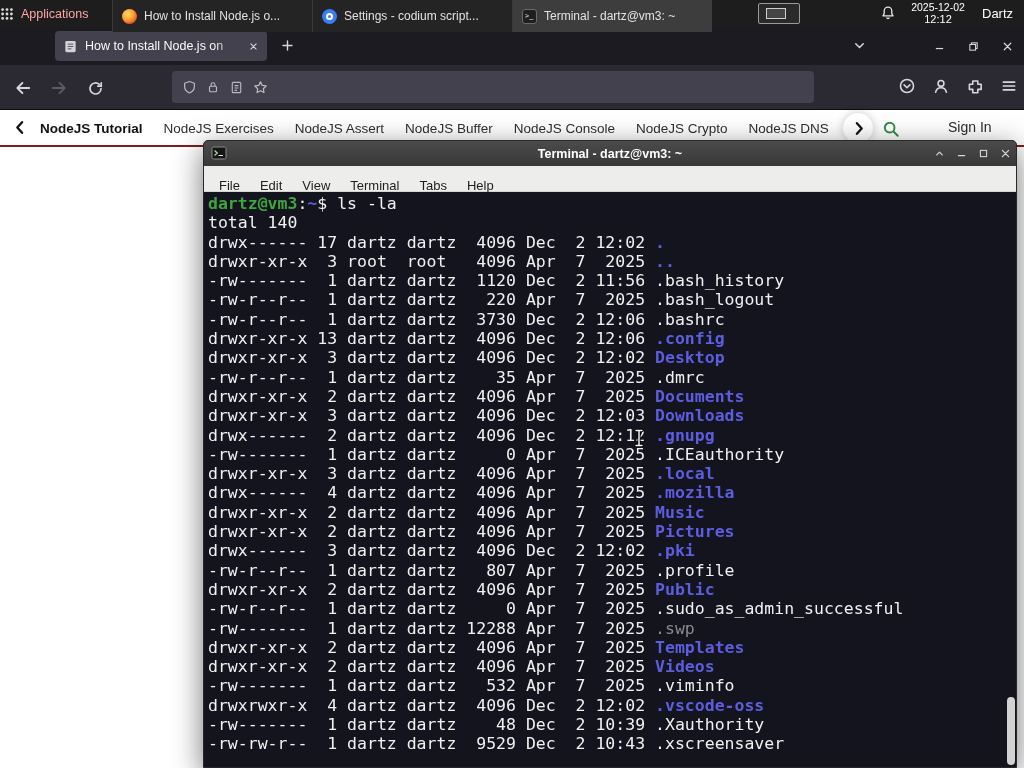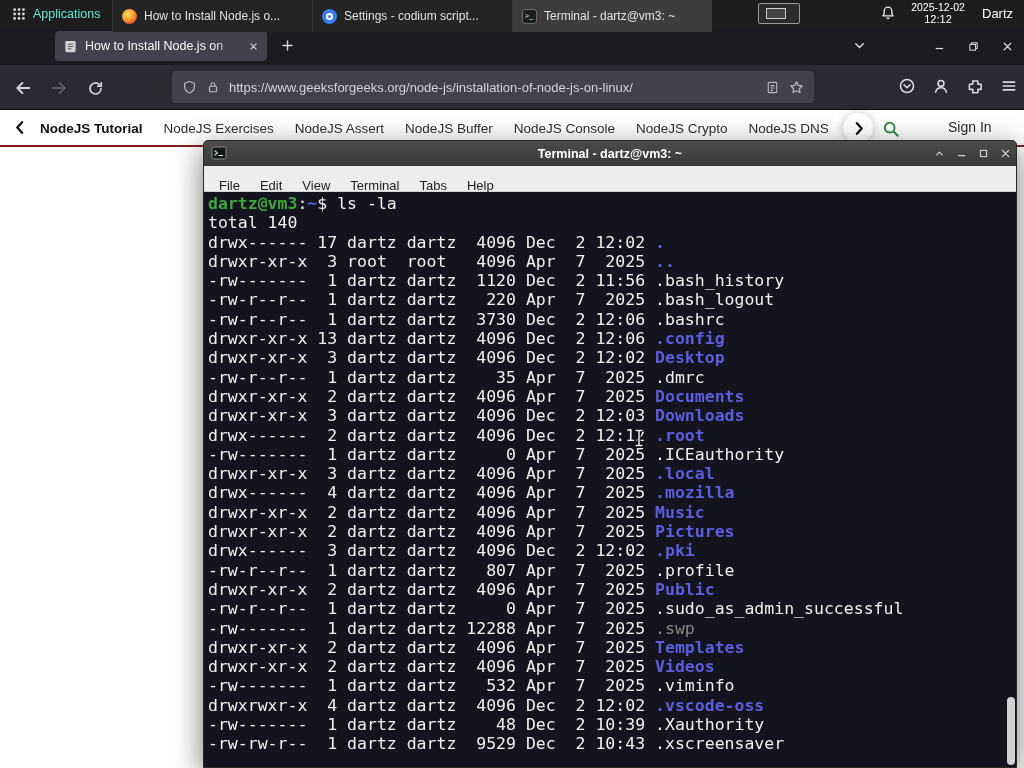--- a/index.html
+++ b/index.html
@@ -6,21 +6,21 @@
   html,body { width:1024px; height:768px; background:#000; }
   .screen { position:relative; width:1024px; height:768px; overflow:hidden;
             font-family:"Liberation Sans", sans-serif; background:#fff; }
   button { background:none; border:none; padding:0; color:inherit; font-family:inherit; cursor:default; }
   svg { display:block; }
 
   
   .taskbar { position:absolute; left:0; top:0; width:1024px; height:27px;
              background:#1d1d1d; color:#e6e6e6; z-index:40; }
   .apps-btn { position:absolute; left:0; top:0; height:27px; display:flex; align-items:center;
-              gap:7px; padding:0 12px; font-size:12.5px; color:#5eead4; }
+              gap:7px; padding:0 0; font-size:12.5px; color:#fca5a5; }
   .task-btns { position:absolute; left:112px; top:0; height:27px; display:flex; }
   .task-btn { width:200px; height:27px; display:flex; align-items:center; gap:7px;
               padding:16px 9px; border-left:1px solid #3a3a3a; background:#242424;
               font-size:12px; color:#e2e2e2; overflow:hidden; }
   .task-btn.active { background:#3d3d3d; }
   .task-title { white-space:nowrap; overflow:hidden; }
   .task-icon { width:15px; height:15px; flex:none; position:relative; border-radius:3px; }
   .task-icon.firefox { border-radius:50%;
     background:radial-gradient(circle at 38% 35%, #ffe066, #ff9a2e 45%, #e3562a 72%, #a72475); }
   .task-icon.settings { border-radius:50%; background:#3b7df0; }
@@ -241,21 +241,20 @@
           <svg width="15" height="15" viewBox="0 0 16 16" fill="none" stroke="#b9b9c2" stroke-width="1.3" stroke-linejoin="round">
               <path d="M8 1.6l5.2 1.9v3.4c0 3.3-2.1 5.6-5.2 7-3.1-1.4-5.2-3.7-5.2-7V3.5z"></path>
             </svg>
         </span>
         <span>
           <svg width="14" height="14" viewBox="0 0 16 16" fill="none" stroke="#b9b9c2" stroke-width="1.3">
               <rect x="4" y="7.2" width="8" height="6.2" rx="1.2"></rect>
               <path d="M5.8 7.2V5.4a2.2 2.2 0 0 1 4.4 0v1.8"></path>
             </svg>
         </span>
-        <span class="url-text">https://www.geeksforgeeks.org/node-js/installation-of-node-js-on-linux/</span>
         <span>
           <svg width="15" height="15" viewBox="0 0 16 16" fill="none" stroke="#b9b9c2" stroke-width="1.2">
               <rect x="3.5" y="2.5" width="9" height="11" rx="1"></rect>
               <path d="M6 6h4M6 8.5h4M6 11h2.5"></path>
             </svg>
         </span>
         <span>
           <svg width="15" height="15" viewBox="0 0 16 16" fill="none" stroke="#b9b9c2" stroke-width="1.3" stroke-linejoin="round">
               <path d="M8 2l1.85 3.75 4.15.6-3 2.93.7 4.12L8 11.45l-3.7 1.95.7-4.12-3-2.93 4.15-.6z"></path>
             </svg>
@@ -398,21 +397,21 @@
         <div class="tline"><span>drwxr-xr-x 13 dartz dartz  4096 Dec  2 12:06 </span><span class="fname dir">.config</span></div>
 
         <div class="tline"><span>drwxr-xr-x  3 dartz dartz  4096 Dec  2 12:02 </span><span class="fname dir">Desktop</span></div>
 
         <div class="tline"><span>-rw-r--r--  1 dartz dartz    35 Apr  7  2025 </span><span class="fname file">.dmrc</span></div>
 
         <div class="tline"><span>drwxr-xr-x  2 dartz dartz  4096 Apr  7  2025 </span><span class="fname dir">Documents</span></div>
 
         <div class="tline"><span>drwxr-xr-x  3 dartz dartz  4096 Dec  2 12:03 </span><span class="fname dir">Downloads</span></div>
 
-        <div class="tline"><span>drwx------  2 dartz dartz  4096 Dec  2 12:12 </span><span class="fname dir">.root</span></div>
+        <div class="tline"><span>drwx------  2 dartz dartz  4096 Dec  2 12:12 </span><span class="fname dir">.gnupg</span></div>
 
         <div class="tline"><span>-rw-------  1 dartz dartz     0 Apr  7  2025 </span><span class="fname file">.ICEauthority</span></div>
 
         <div class="tline"><span>drwxr-xr-x  3 dartz dartz  4096 Apr  7  2025 </span><span class="fname dir">.local</span></div>
 
         <div class="tline"><span>drwx------  4 dartz dartz  4096 Apr  7  2025 </span><span class="fname dir">.mozilla</span></div>
 
         <div class="tline"><span>drwxr-xr-x  2 dartz dartz  4096 Apr  7  2025 </span><span class="fname dir">Music</span></div>
 
         <div class="tline"><span>drwxr-xr-x  2 dartz dartz  4096 Apr  7  2025 </span><span class="fname dir">Pictures</span></div>

